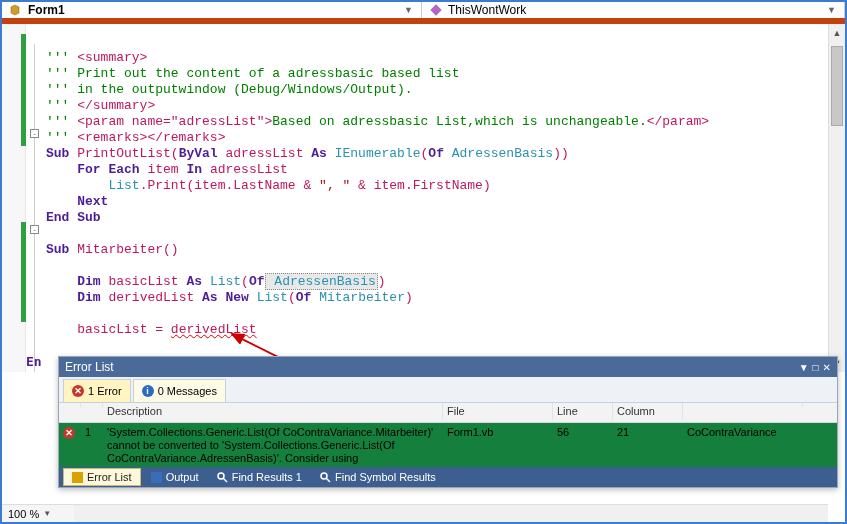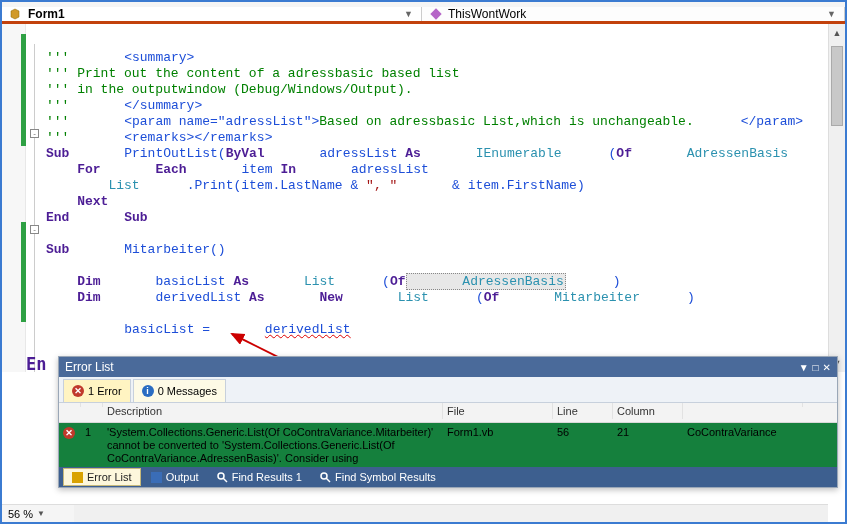--- a/index.html
+++ b/index.html
@@ -1,33 +1,33 @@
 <!DOCTYPE html>
 <html><head>
 <meta charset="utf-8">
 <style>
 * { margin: 0; padding: 0; box-sizing: border-box; }
 body { font-family: "Segoe UI", Tahoma, sans-serif; font-size: 12px; background: #fff; width: 847px; height: 524px; overflow: hidden; position: relative; border: 2px solid #3b7bd1; }
-.tabs { display: flex; height: 22px; background: #f5f5f5; border-bottom: 3px solid #c2410c; align-items: flex-end; }
+.tabs { display: flex; height: 22px; background: #f5f5f5; border-bottom: 6px solid #c2410c; }
 .tab { display: flex; align-items: center; padding: 0 8px; border-right: 1px solid #ccc; background: #fdfdfd; font-size: 12px; }
 .tab.active { background: #fff; font-weight: bold; }
 .tab1 { width: 420px; }
 .tab .icon { width: 14px; height: 12px; margin-right: 4px; display: inline-block; }
 .tab .dd { margin-left: auto; color: #666; font-size: 9px; }
 .editor { position: relative; height: 348px; background: #fff; overflow: hidden; }
 .gutter { position: absolute; left: 0; top: 0; width: 24px; height: 100%; background: #f7f7f7; border-right: 1px solid #e8e8e8; }
 .outline-box { position: absolute; left: 28px; width: 9px; height: 9px; border: 1px solid #888; color: #666; font-size: 8px; line-height: 7px; text-align: center; cursor: pointer; background: #fff; }
 .outline-line { position: absolute; left: 32px; width: 1px; background: #ccc; top: 20px; bottom: 0; }
 .green-mark { position: absolute; left: 19px; width: 5px; background: #2ea043; }
 .code { font-family: Consolas, "Courier New", monospace; font-size: 13px; line-height: 16px; white-space: pre; position: absolute; left: 44px; top: 10px; }
 .c-comment { color: #008000; }
 .c-kw { color: #4c1d95; font-weight: bold; }
 .c-type { color: #2b91af; }
 .c-str { color: #a31515; }
-.c-txt { color: #1d4ed8; margin-left: 47px; }
+.c-txt { color: #be185d; }
 .squiggle { text-decoration: underline wavy #d00; text-decoration-thickness: 1px; }
 .sel-box { background: #e8e8e8; border: 1px dotted #888; padding: 0 1px; }
 .arrow { position: absolute; pointer-events: none; }
 .right-scroll { position: absolute; right: 0; top: 22px; width: 17px; height: 348px; background: #f0f0f0; border-left: 1px solid #ddd; }
 .right-scroll .thumb { position: absolute; left: 2px; right: 2px; top: 22px; height: 80px; background: #c8c8c8; border: 1px solid #aaa; }
 .right-scroll .arr { position: absolute; left: 0; right: 0; height: 18px; text-align: center; font-size: 9px; color: #555; line-height: 18px; }
 .zoom { position: absolute; left: 0; bottom: 0; height: 18px; padding: 0 6px; font-size: 11px; background: #f5f5f5; border-top: 1px solid #ddd; width: 72px; display: flex; align-items: center; }
 .zoom .zd { font-size: 8px; margin-left: 4px; color: #555; }
 .bottom-scroll { position: absolute; left: 72px; right: 17px; bottom: 0; height: 18px; background: #f0f0f0; border-top: 1px solid #ddd; }
 
@@ -99,40 +99,40 @@
     <span class="c-kw">Next</span>
 <span class="c-kw">End</span><span class="c-txt"> </span><span class="c-kw">Sub</span>
 
 <span class="c-kw">Sub</span><span class="c-txt"> Mitarbeiter()</span>
 
     <span class="c-kw">Dim</span><span class="c-txt"> basicList </span><span class="c-kw">As</span><span class="c-txt"> </span><span class="c-type">List</span><span class="c-txt">(</span><span class="c-kw">Of</span><span class="sel-box"><span class="c-txt"> </span><span class="c-type">AdressenBasis</span></span><span class="c-txt">)</span>
     <span class="c-kw">Dim</span><span class="c-txt"> derivedList </span><span class="c-kw">As</span><span class="c-txt"> </span><span class="c-kw">New</span><span class="c-txt"> </span><span class="c-type">List</span><span class="c-txt">(</span><span class="c-kw">Of</span><span class="c-txt"> </span><span class="c-type">Mitarbeiter</span><span class="c-txt">)</span>
 
     <span class="c-txt">basicList = </span><span class="c-txt squiggle">derivedList</span>
   </div>
-  <div style="position:absolute;left:24px;top:330px;font-family:Consolas,monospace;font-size:17px;"><span class="c-kw">En</span></div>
+  <div style="position:absolute;left:24px;top:330px;font-family:Consolas,monospace;font-size:13px;"><span class="c-kw">En</span></div>
 
   <svg class="arrow" width="230" height="90" style="left:170px;top:305px">
     <defs>
         <marker id="ah" markerWidth="8" markerHeight="8" refX="6" refY="3" orient="auto">
           <path d="M0,0 L7,3 L0,6 Z" fill="#c00"></path>
         </marker>
       </defs>
     <line x1="220" y1="85" x2="60" y2="5" stroke="#c00" stroke-width="2" marker-end="url(#ah)"></line>
   </svg>
 </div>
 
 <div class="right-scroll">
   <div class="arr" style="top:0">▲</div>
   <div class="thumb"></div>
   <div class="arr" style="bottom:0">▼</div>
 </div>
 
 <div class="zoom">
-  <span>56 %</span>
+  <span>100 %</span>
   <span class="zd">▼</span>
 </div>
 <div class="bottom-scroll"></div>
 
 <div class="error-panel">
   <div class="ep-title">
     <span>Error List</span>
     <span class="winbtns">
       <span>▼</span>
       <span>□</span>

